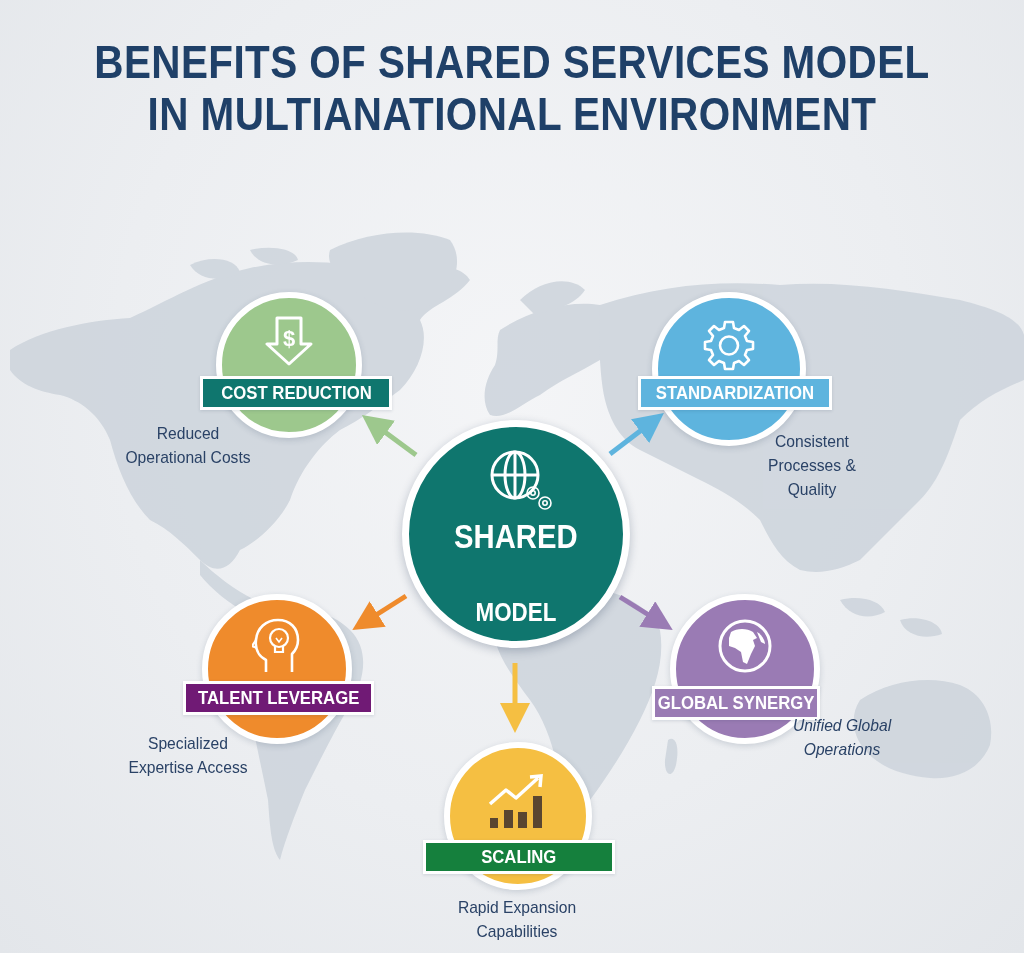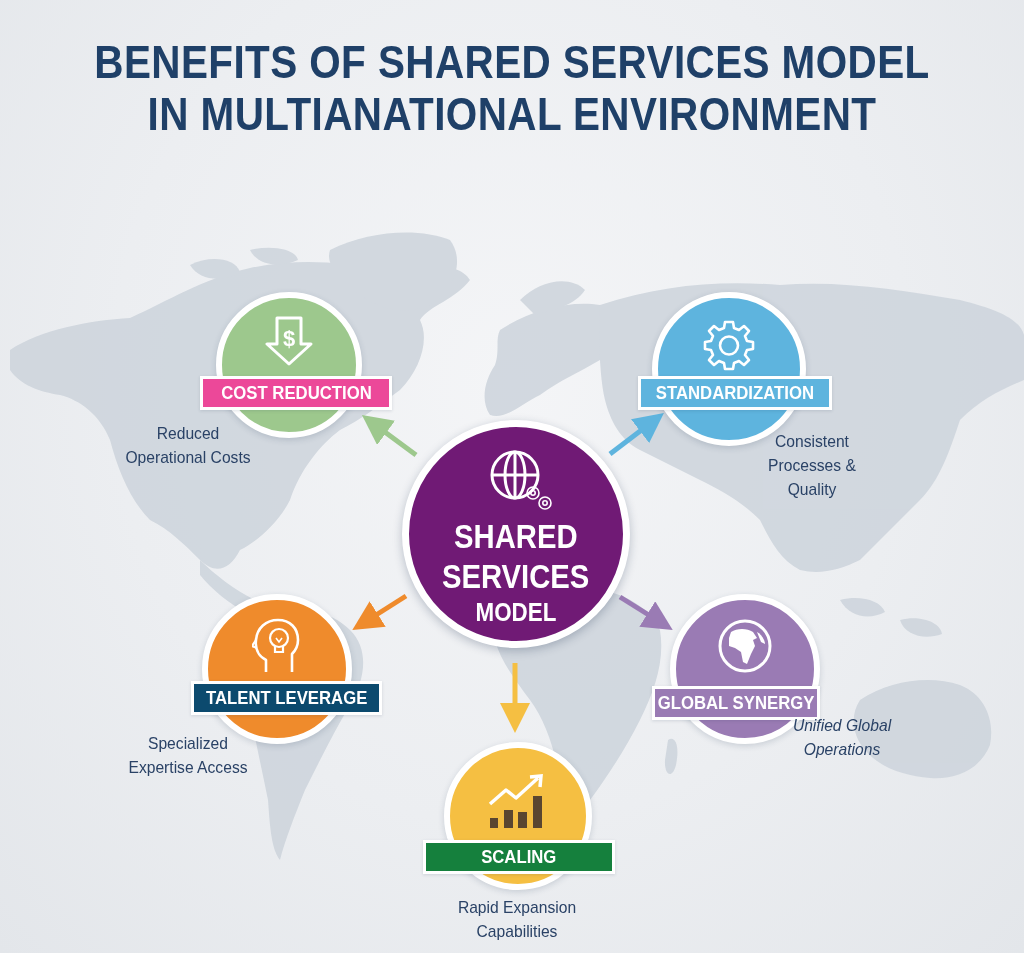--- a/index.html
+++ b/index.html
@@ -36,21 +36,21 @@
     }
     .banner span { display: inline-block; transform: scaleX(0.88); }
     .desc {
       position: absolute; color: #2a4266; font-size: 17px; line-height: 24px;
       text-align: center; white-space: nowrap;
     }
     .desc span { display: block; transform: scaleX(0.92); }
 
     .center {
       position: absolute; left: 402px; top: 420px; width: 228px; height: 228px;
-      border-radius: 50%; background: #701a75; border: 7px solid #ffffff;
+      border-radius: 50%; background: #0f766e; border: 7px solid #ffffff;
       box-shadow: 0 3px 10px rgba(20,40,70,0.25);
       color: #ffffff; text-align: center;
     }
     .center .c-icon { position: absolute; left: 80px; top: 22px; }
     .center .l1, .center .l2, .center .l3 { position: absolute; left: 0; width: 100%; font-weight: bold; }
     .center .l1 { top: 90px; font-size: 34px; }
     .center .l2 { top: 130px; font-size: 34px; }
     .center .l3 { top: 170px; font-size: 26px; }
     .center span { display: inline-block; transform: scaleX(0.86); }
   </style>
@@ -127,31 +127,30 @@
       <line x1="26" y1="3" x2="26" y2="49"></line>
     </g>
     <g fill="none" stroke="#ffffff" stroke-width="1.6">
       <circle cx="44" cy="44" r="6"></circle>
         <circle cx="44" cy="44" r="2.2"></circle>
       <circle cx="56" cy="54" r="6"></circle>
         <circle cx="56" cy="54" r="2.2"></circle>
     </g>
   </svg>
   <div class="l1"><span>SHARED</span></div>
-  <div class="l2"><span>SERVICES</span></div>
   <div class="l3"><span>MODEL</span></div>
 </div>
 
 <div class="node" style="left:216px;top:292px;width:146px;height:146px;background:#9dc88d;">
   <svg class="icon" style="top:18px;" width="48" height="50" viewBox="0 0 48 50">
     <path d="M12 2 L36 2 L36 28 L46 28 L24 48 L2 28 L12 28 Z" fill="none" stroke="#ffffff" stroke-width="3" stroke-linejoin="round"></path>
     <text x="24" y="30" text-anchor="middle" fill="#ffffff" font-size="22" font-weight="bold" font-family="Liberation Sans, sans-serif">$</text>
   </svg>
 </div>
-<div class="banner" style="left:200px;top:376px;width:192px;background:#ec4899;">
+<div class="banner" style="left:200px;top:376px;width:192px;background:#0f766e;">
   <span>COST REDUCTION</span>
 </div>
 <div class="desc" style="left:108px;top:422px;width:160px;">
   <span>Reduced</span>
   <span>Operational Costs</span>
 </div>
 
 <div class="node" style="left:652px;top:292px;width:154px;height:154px;background:#5eb4de;">
   <svg class="icon" style="top:20px;" width="54" height="54" viewBox="0 0 54 54">
     <g fill="none" stroke="#ffffff" stroke-width="2.6" stroke-linejoin="round">
@@ -171,21 +170,21 @@
 
 <div class="node" style="left:202px;top:594px;width:150px;height:150px;background:#ef8b2c;">
   <svg class="icon" style="top:16px;" width="50" height="58" viewBox="0 0 50 58">
     <path d="M14 56 L14 44 C6 40 3 32 4 24 C5 12 14 4 26 4 C38 4 46 12 46 24 C46 30 44 34 40 38 L40 56" fill="none" stroke="#ffffff" stroke-width="2.6" stroke-linejoin="round"></path>
     <path d="M4 24 L0 30 L5 32" fill="none" stroke="#ffffff" stroke-width="2.2"></path>
     <circle cx="27" cy="22" r="9" fill="none" stroke="#ffffff" stroke-width="2.2"></circle>
     <path d="M23 30 L23 36 L31 36 L31 30" fill="none" stroke="#ffffff" stroke-width="2.2"></path>
     <path d="M24 22 L27 26 L30 22" fill="none" stroke="#ffffff" stroke-width="1.6"></path>
   </svg>
 </div>
-<div class="banner" style="left:191px;top:681px;width:191px;background:#0c4a6e;">
+<div class="banner" style="left:183px;top:681px;width:191px;background:#701a75;">
   <span>TALENT LEVERAGE</span>
 </div>
 <div class="desc" style="left:108px;top:732px;width:160px;">
   <span>Specialized</span>
   <span>Expertise Access</span>
 </div>
 
 <div class="node" style="left:670px;top:594px;width:150px;height:150px;background:#9a7bb4;">
   <svg class="icon" style="top:18px;" width="56" height="56" viewBox="0 0 56 56">
     <circle cx="28" cy="28" r="25" fill="none" stroke="#ffffff" stroke-width="3"></circle>

